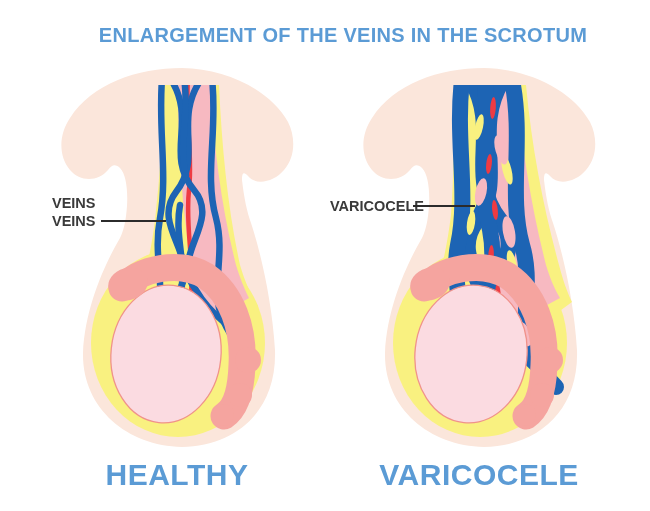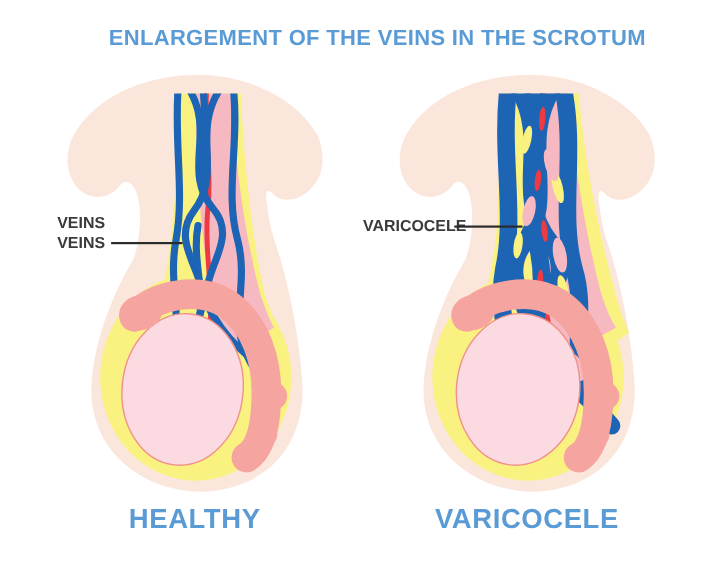--- a/index.html
+++ b/index.html
@@ -13,21 +13,21 @@
   .title{
     position:absolute;top:24px;left:0;width:100%;
     text-align:center;font-size:20px;font-weight:bold;
     letter-spacing:.3px;color:var(--title-blue,#5B9BD5);
   }
   .figure{position:absolute;top:60px;width:250px;height:390px;}
   .fig-left{left:52px;}
   .fig-right{left:354px;}
   .caption{
     position:absolute;top:458px;width:250px;text-align:center;
-    font-size:25px;font-weight:bold;letter-spacing:.5px;
+    font-size:30px;font-weight:bold;letter-spacing:.5px;
     color:var(--caption-blue,#5B9BD5);
   }
   .cap-left{left:52px;}
   .cap-right{left:354px;}
   .annot{
     position:absolute;font-weight:bold;font-size:14.5px;line-height:17.5px;
     color:var(--label-text,#3A3A3A);
   }
   .annot-left{left:52px;top:195px;width:84px;}
   .annot-right{left:330px;top:198px;white-space:nowrap;}

